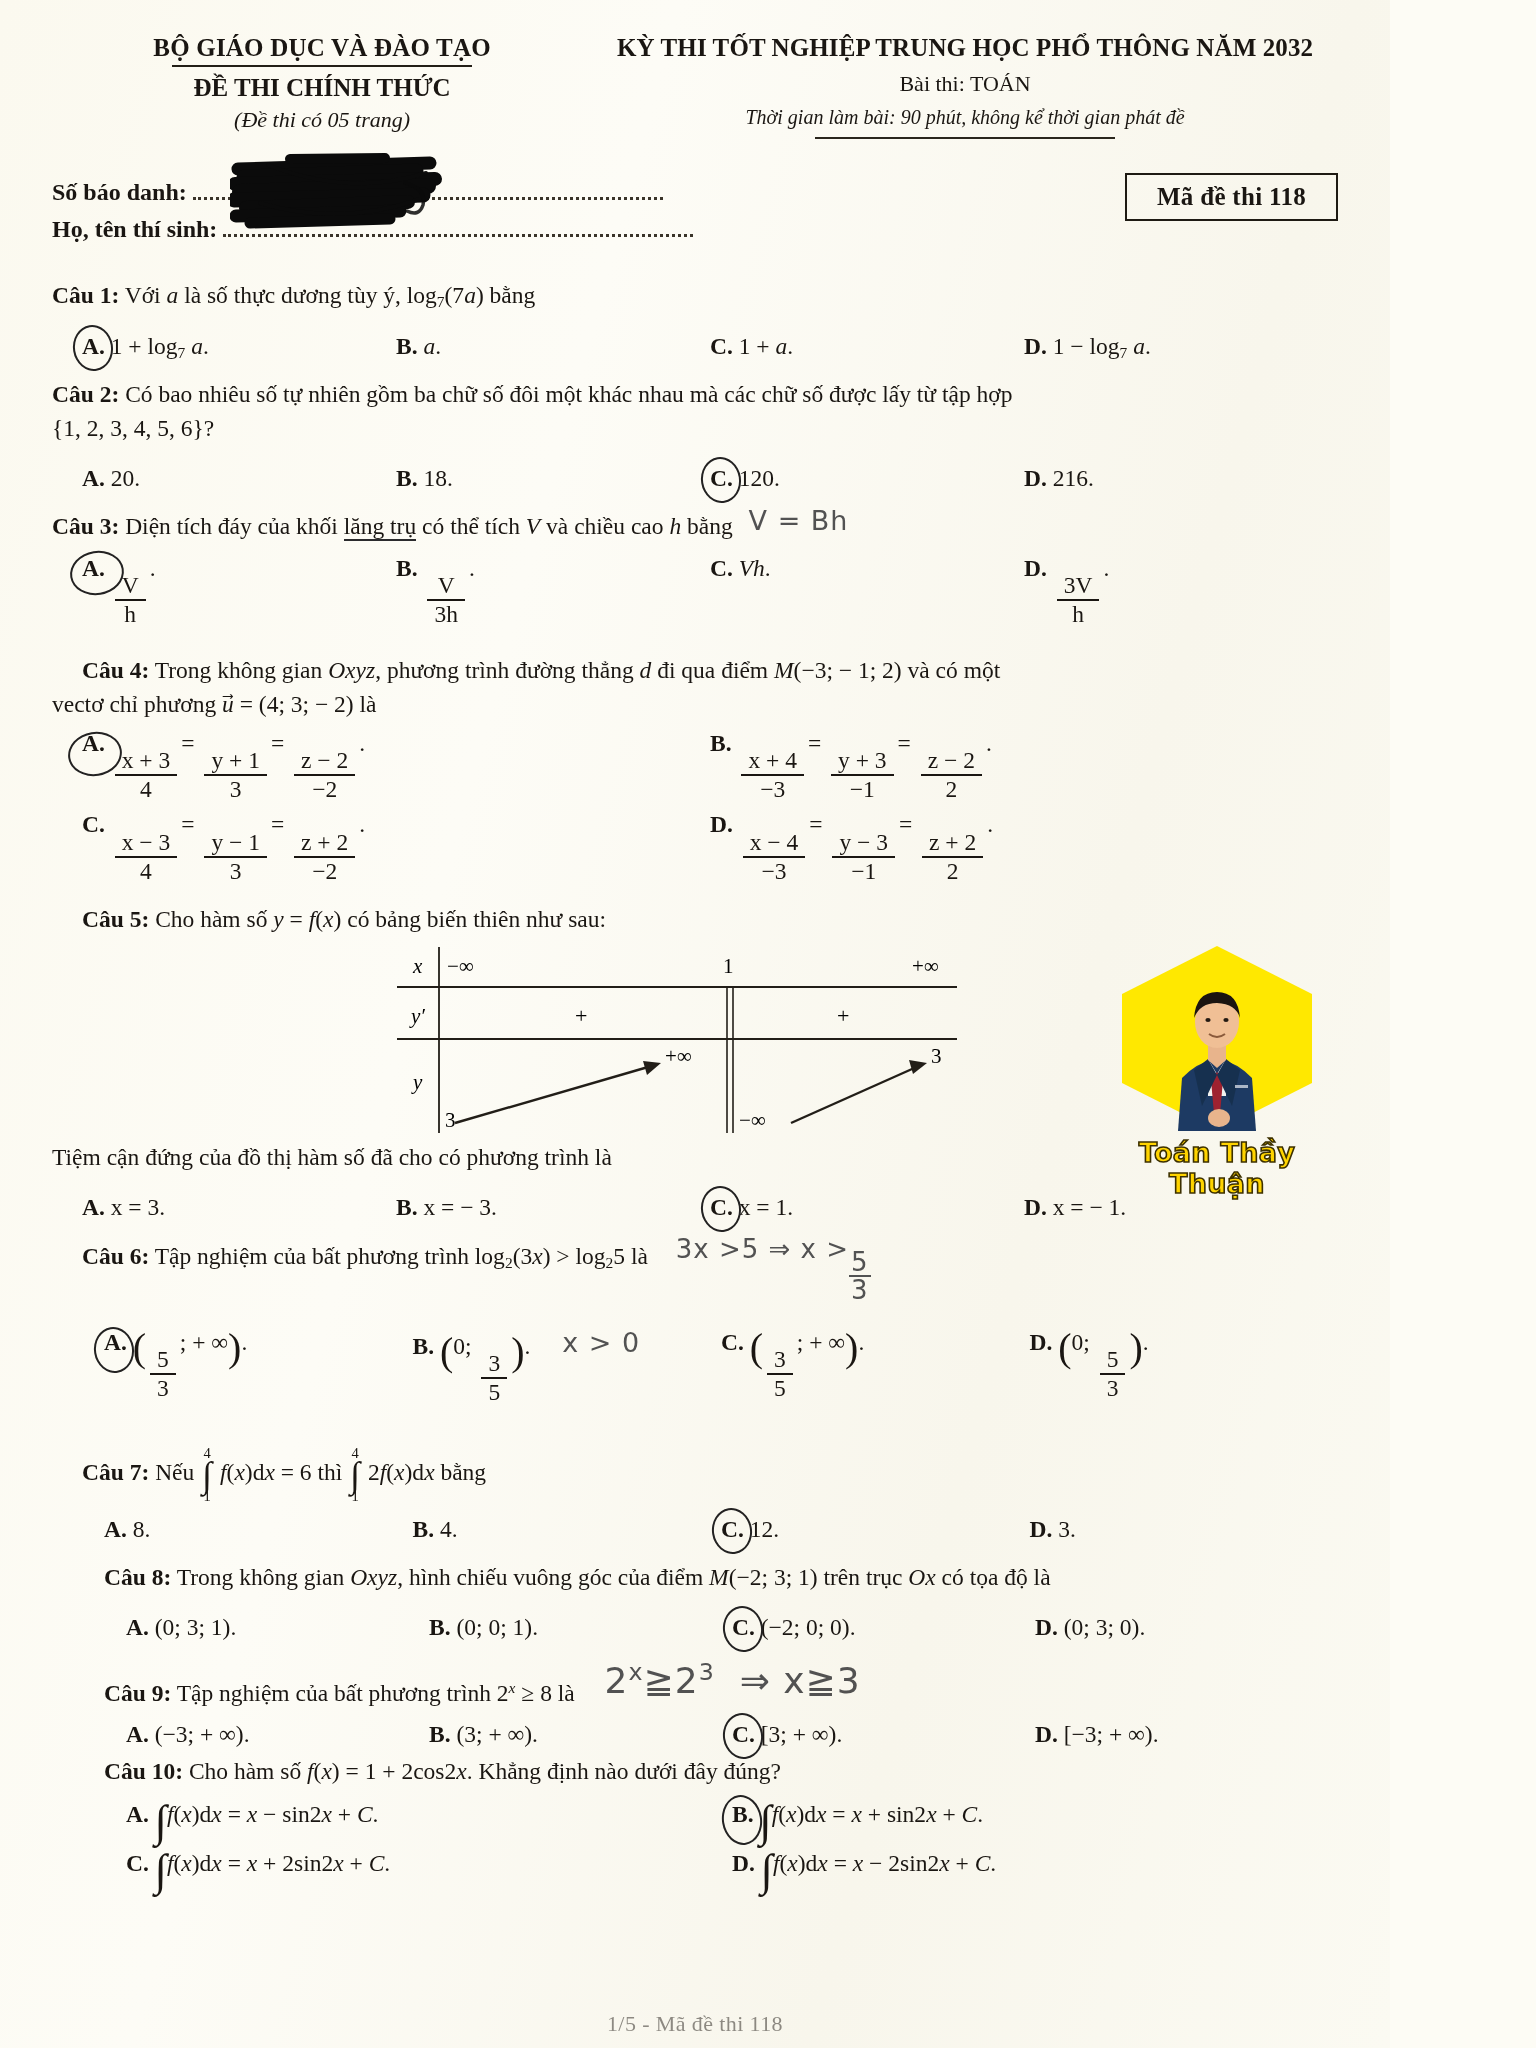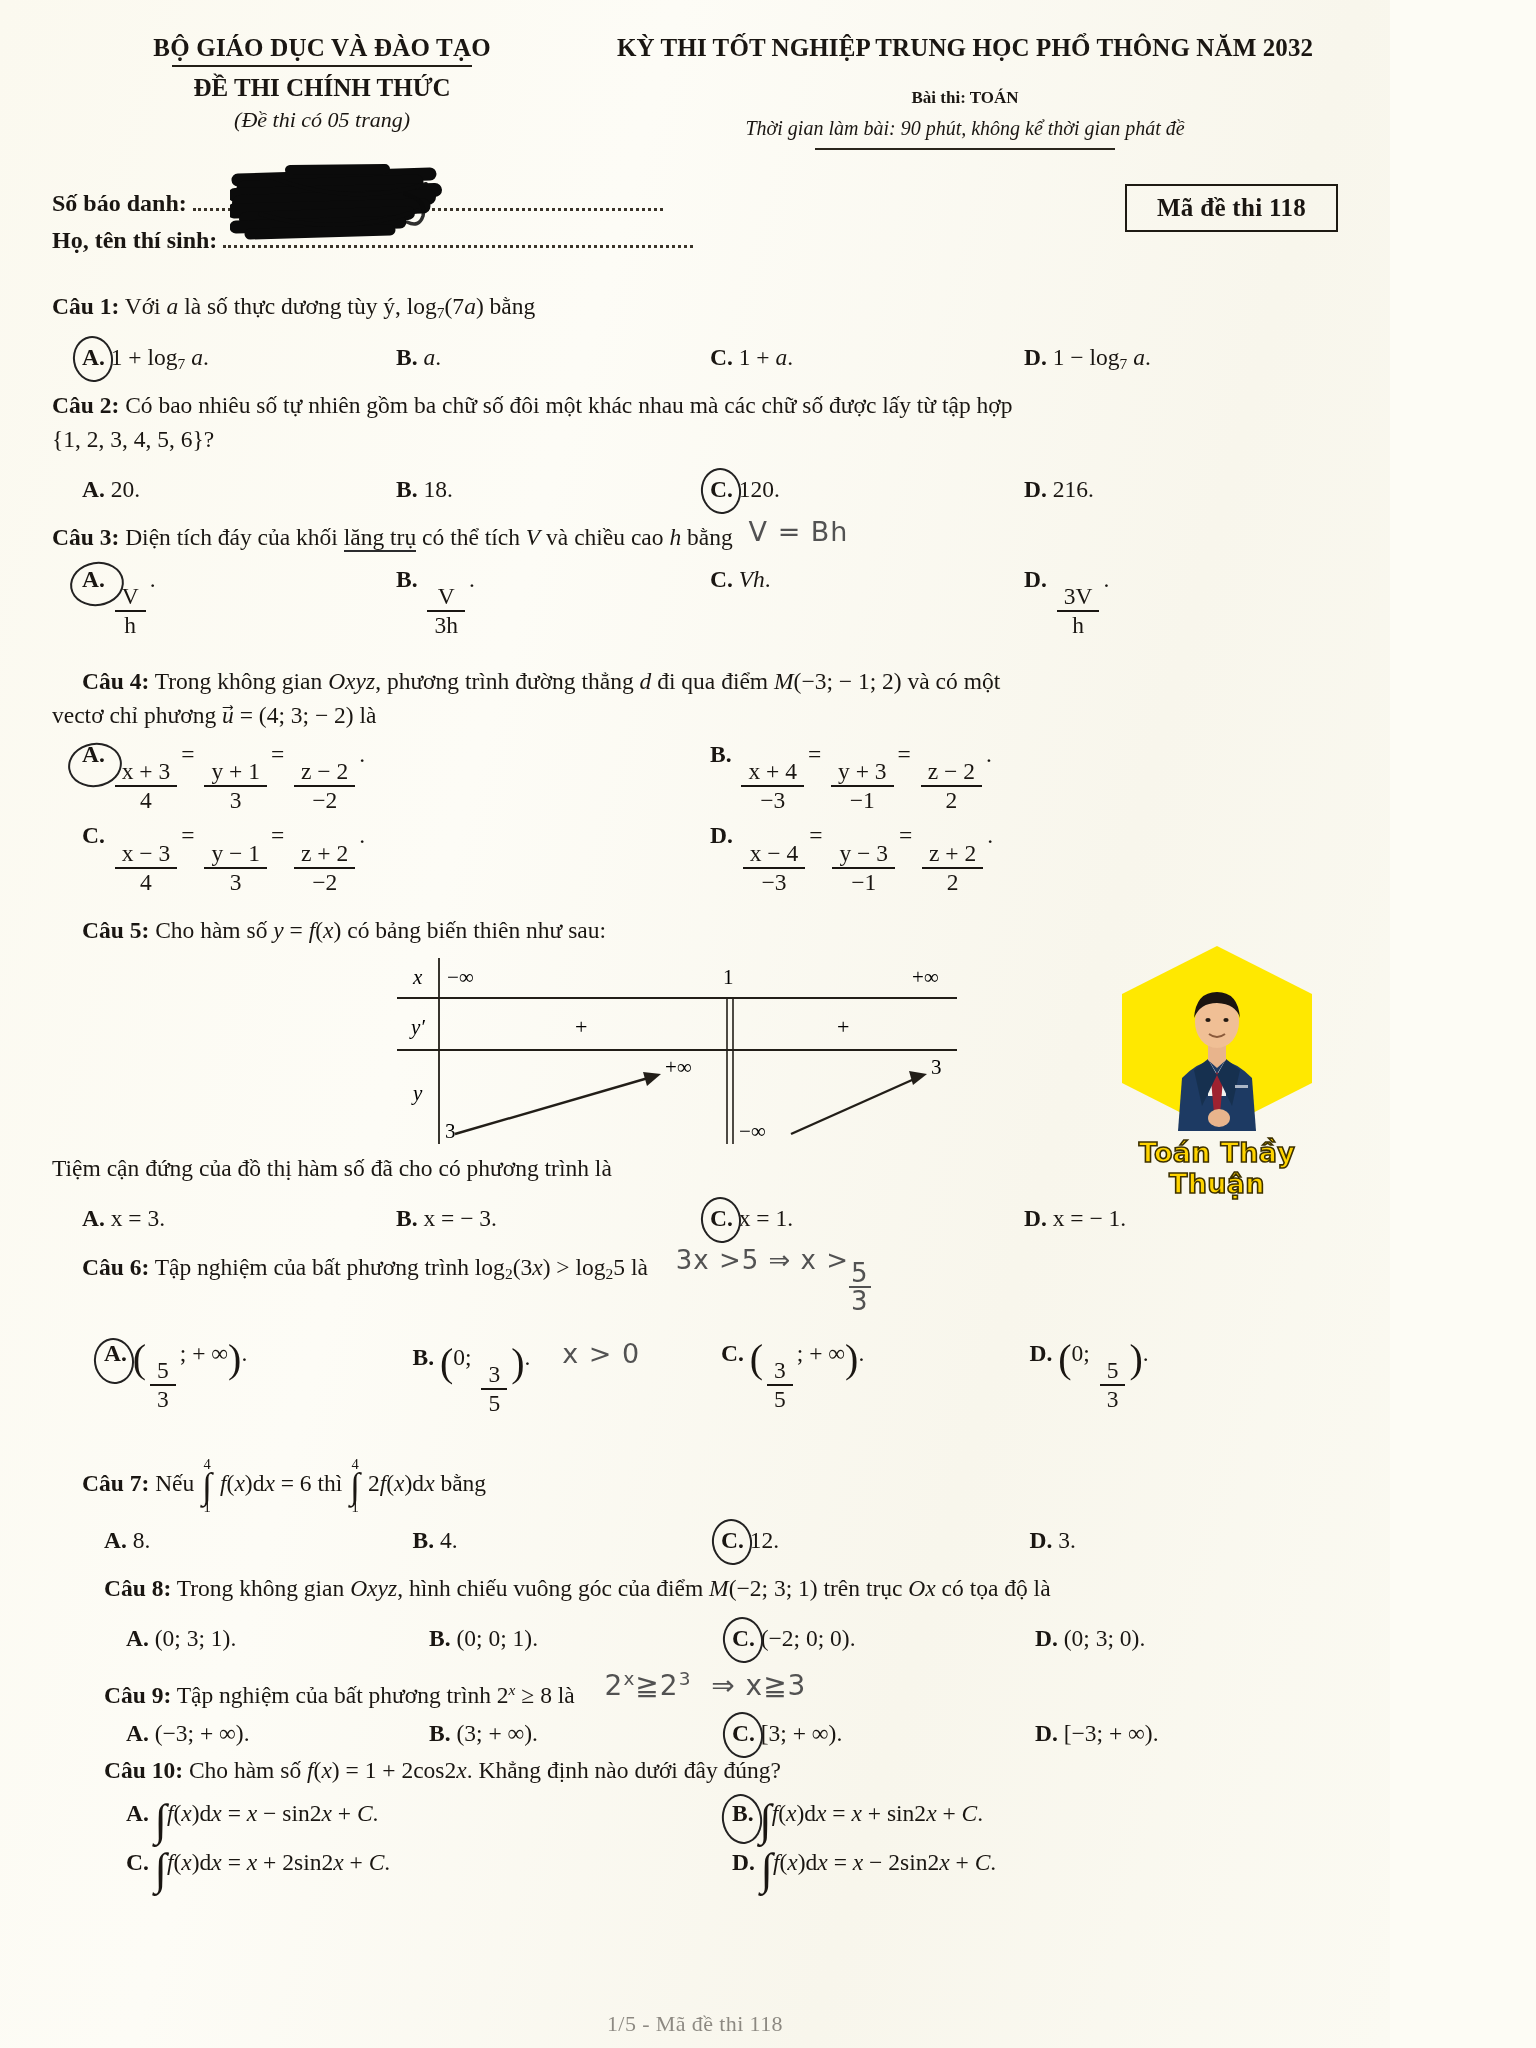--- a/index.html
+++ b/index.html
@@ -21,21 +21,21 @@
   }
   
   .header { display:flex; width:100%; padding-top:14px; }
   .hdr-left { width:42%; text-align:center; padding-top:2px; }
   .hdr-right { width:58%; text-align:center; padding-top:2px; }
   .org { font-weight:bold; font-size:25px; letter-spacing:.2px; }
   .rule-org { width:300px; height:2px; background:#231f17; margin:3px auto 7px auto; }
   .official { font-weight:bold; font-size:25px; }
   .pages-note { font-style:italic; font-size:22px; margin-top:5px; }
   .exam-title { font-weight:bold; font-size:25px; letter-spacing:.1px; }
-  .subject { font-weight:bold; font-size:17px; margin-top:26px; }
+  .subject { font-weight:normal; font-size:22px; margin-top:9px; }
   .timing { font-style:italic; font-size:20px; margin-top:9px; }
   .rule-time { width:300px; height:2px; background:#2a261d; margin:8px auto 0 auto; }
 
   
   .cand { position:relative; margin-top:30px; height:76px; }
   .cand-row { font-weight:bold; font-size:24px; display:flex; align-items:flex-end; height:37px; }
   .cand-label { white-space:nowrap; }
   .dots {
     flex:1; border-bottom:3px dotted #3a342a; margin-left:6px;
     margin-bottom:6px; max-width:470px;
@@ -504,21 +504,21 @@
           <span class="opt-lbl">D.</span>
           <span>(0; 3; 0).</span>
         </div>
       </div>
     </div>
 
     <div class="q" style="margin-top:22px">
       <div class="qstem indent2">
         <span class="qno">Câu 9:</span>
         Tập nghiệm của bất phương trình 2<span class="sup"><i class="v">x</i></span> ≥ 8 là
-        <span class="hw" style="position:relative;left:24px;top:-8px;font-size:28px">
+        <span class="hw" style="position:relative;left:24px;top:-8px;font-size:36px">
           2<span class="sup">x</span>≧2<span class="sup">3</span> &nbsp;⇒ x≧3
         </span>
       </div>
       <div class="opts c4 indent3" style="margin-top:6px">
         <div class="opt">
           <span class="opt-lbl">A.</span>
           <span>(−3; + ∞).</span>
         </div>
         <div class="opt">
           <span class="opt-lbl">B.</span>

